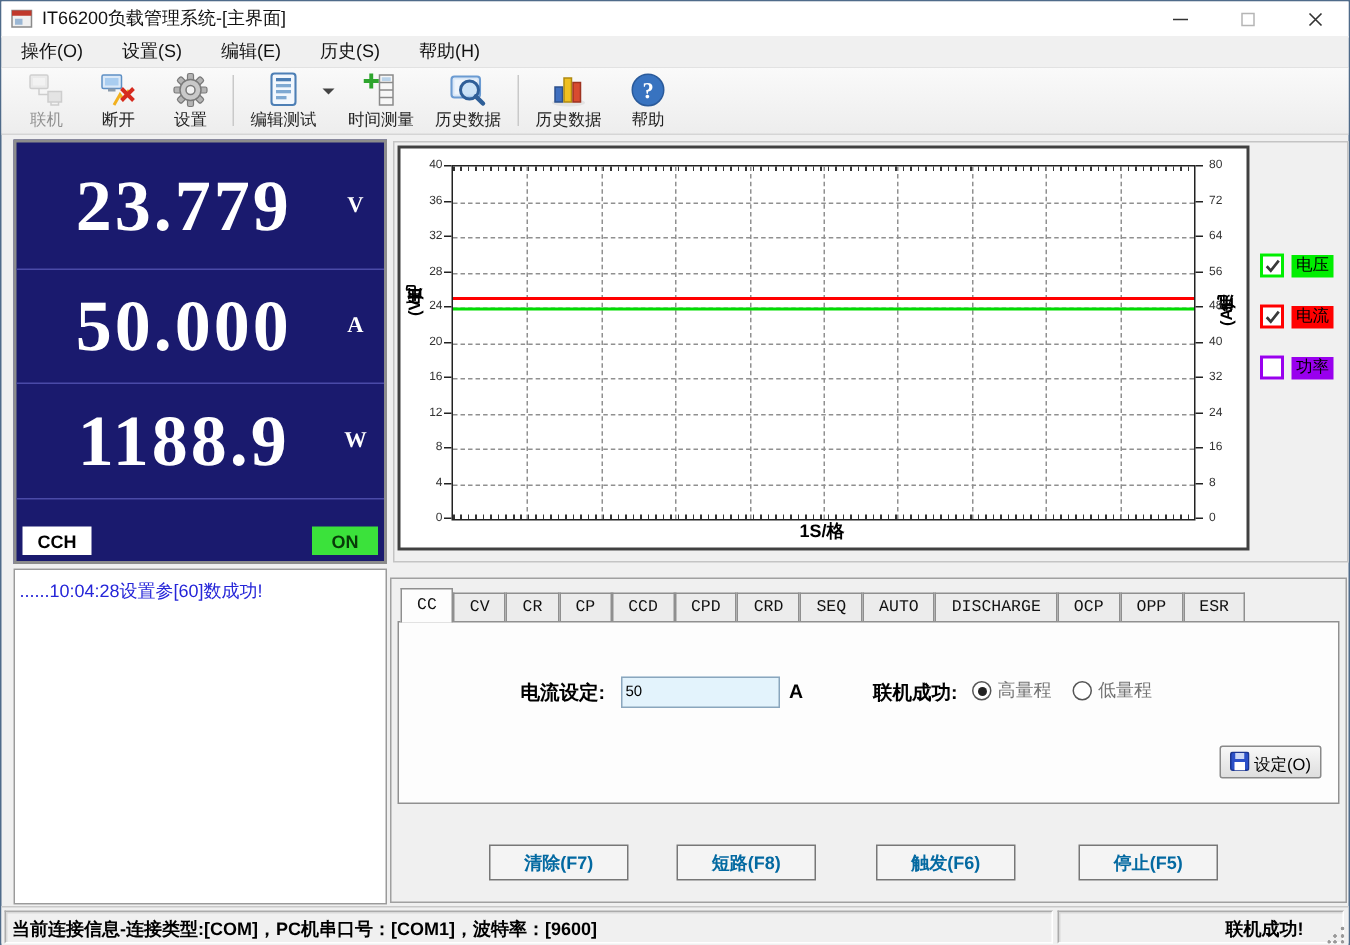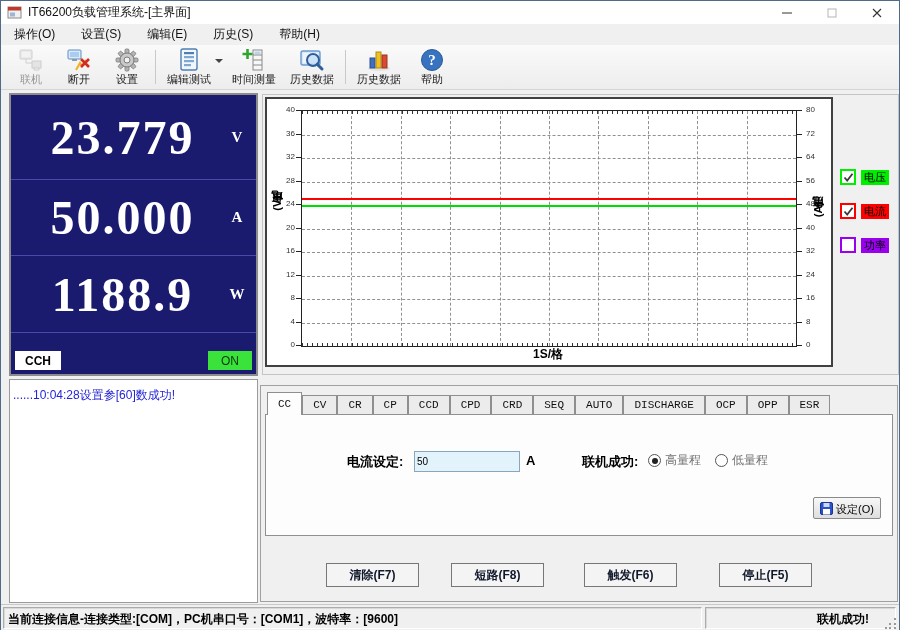--- a/index.html
+++ b/index.html
@@ -41,21 +41,21 @@
   .disp-row:nth-of-type(2){height:75px;}
   .disp-row:nth-of-type(3){height:76px;}
   .disp-val{flex:1;text-align:center;font-family:"Liberation Serif",serif;
     font-weight:bold;font-size:48px;color:#ffffff;letter-spacing:2px;}
   .disp-unit{width:22px;text-align:center;font-family:"Liberation Serif",serif;
     font-weight:bold;font-size:15px;color:#ffffff;}
   .disp-strip{position:absolute;left:4px;right:4px;bottom:4px;height:19px;
     display:flex;justify-content:space-between;}
   .mode-box{width:46px;background:#ffffff;color:#000;font-weight:bold;font-size:12px;
     display:flex;align-items:center;justify-content:center;}
-  .state-box{width:44px;background:#3be23b;color:#062;font-weight:normal;font-size:12px;
+  .state-box{width:44px;background:#3be23b;color:#062;font-weight:bold;font-size:12px;
     display:flex;align-items:center;justify-content:center;color:#083a08;}
 
   
   .log-panel{position:absolute;left:8px;top:378px;width:249px;height:224px;background:#ffffff;
     border:1px solid #9a9a9a;box-sizing:border-box;padding:5px 3px;}
   .log-text{font-size:12px;color:#2525d8;}
 
   
   .chart-region{position:absolute;left:261px;top:93px;width:637px;height:281px;
     border:1px solid #c4c4c4;box-sizing:border-box;background:#f0f0f0;}
@@ -112,21 +112,21 @@
     display:inline-block;margin-right:4px;position:relative;}
   .radio.sel::after{content:"";position:absolute;left:2.5px;top:2.5px;width:6px;height:6px;
     border-radius:50%;background:#222;}
   .radio-label{font-size:12px;color:#737373;}
   .set-btn{position:absolute;right:11px;top:82px;width:68px;height:22px;
     background:linear-gradient(#f8f8f8,#dedede);border:1px solid #8a8a8a;border-radius:2px;
     font-size:11px;display:flex;align-items:flex-end;justify-content:center;gap:3px;
     font-family:"Liberation Sans",sans-serif;}
   .action-row{position:absolute;left:0;top:177px;width:100%;height:24px;}
   .action-btn{position:absolute;width:93px;height:24px;background:#f4f4f4;
-    border:1px solid #777;font-size:12px;font-weight:bold;color:#0f172a;
+    border:1px solid #777;font-size:12px;font-weight:bold;color:#0369a1;
     font-family:"Liberation Sans",sans-serif;}
   .action-btn:nth-child(1){left:65px;} .action-btn:nth-child(2){left:190px;}
   .action-btn:nth-child(3){left:323px;} .action-btn:nth-child(4){left:458px;}
 
   
   .statusbar{position:absolute;left:0;top:603px;right:0;height:26px;background:#f0f0f0;
     border-top:1px solid #c8c8c8;}
   .status-cell{position:absolute;top:2px;bottom:2px;border:1px solid #ababab;
     border-bottom-color:#fff;border-right-color:#fff;box-sizing:border-box;
     display:flex;align-items:flex-end;font-size:12px;font-weight:bold;color:#000;}

